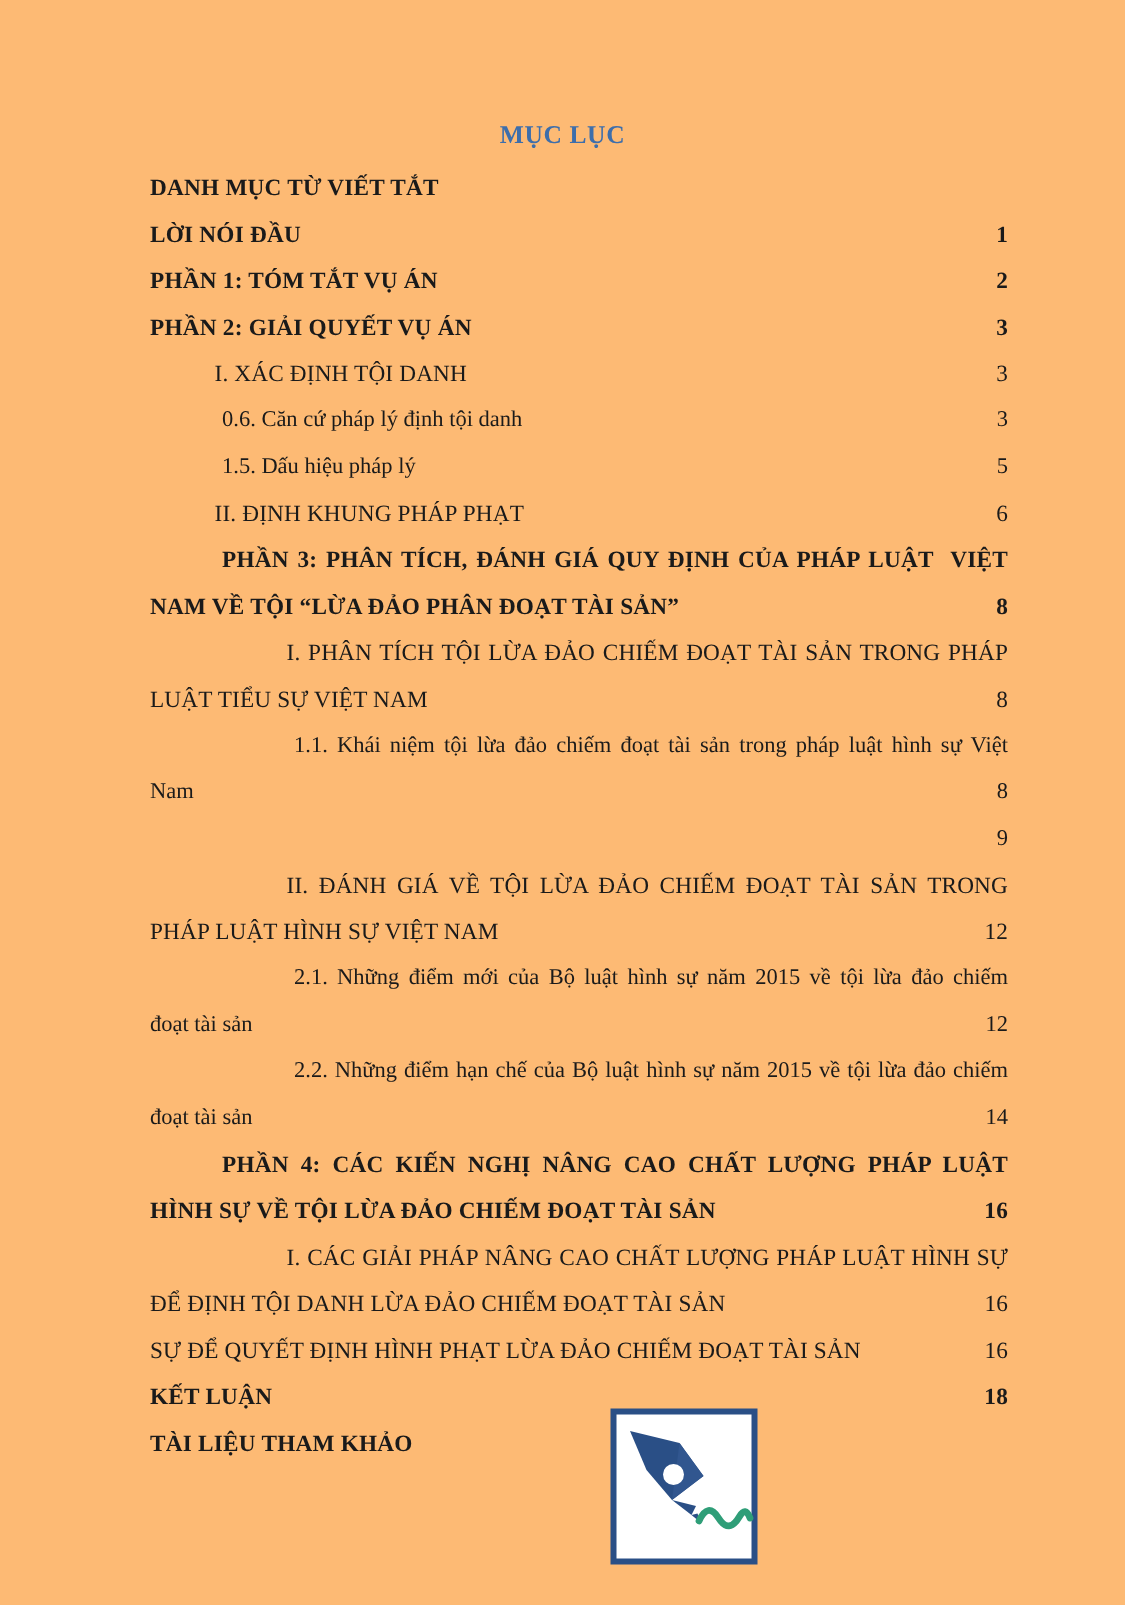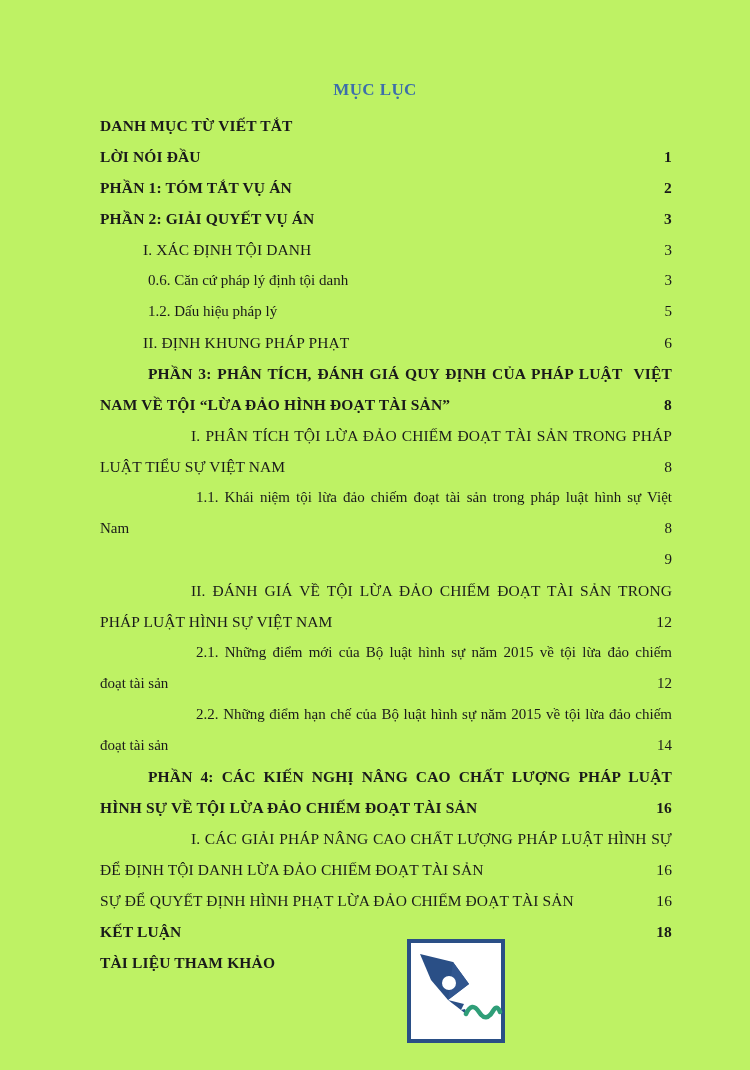--- a/index.html
+++ b/index.html
@@ -14,21 +14,21 @@
     overflow: hidden;
     font-family: "Liberation Serif", "DejaVu Serif", serif;
     color: #1a1a1a;
   }
 
   #page {
     position: absolute;
     left: 0; top: 0;
     width: 750px;
     height: 1070px;
-    background: #bef264;
+    background: #fdba74;
   }
 
   #toc-title {
     position: absolute;
     left: 0;
     top: 80px;
     width: 750px;
     text-align: center;
     font-size: 17px;
     font-weight: bold;
@@ -208,36 +208,36 @@
       </div>
       <div class="entry lv2">
         <div class="line ind-2">
           <span class="txt">0.6. Căn cứ pháp lý định tội danh</span>
           <span class="leader"></span>
           <span class="pageno">3</span>
         </div>
       </div>
       <div class="entry lv2">
         <div class="line ind-2">
-          <span class="txt">1.2. Dấu hiệu pháp lý</span>
+          <span class="txt">1.5. Dấu hiệu pháp lý</span>
           <span class="leader"></span>
           <span class="pageno">5</span>
         </div>
       </div>
       <div class="entry lv1">
         <div class="line ind-1">
           <span class="txt">II. ĐỊNH KHUNG PHÁP PHẠT</span>
           <span class="leader"></span>
           <span class="pageno">6</span>
         </div>
       </div>
       <div class="entry lv0">
         <div class="line ind-0 justify"><span class="txt">PHẦN 3: PHÂN TÍCH, ĐÁNH GIÁ QUY ĐỊNH CỦA PHÁP LUẬT  VIỆT</span></div>
         <div class="line ind-0">
-          <span class="txt">NAM VỀ TỘI “LỪA ĐẢO HÌNH ĐOẠT TÀI SẢN”</span>
+          <span class="txt">NAM VỀ TỘI “LỪA ĐẢO PHÂN ĐOẠT TÀI SẢN”</span>
           <span class="leader"></span>
           <span class="pageno">8</span>
         </div>
       </div>
       <div class="entry lv1">
         <div class="line ind-1 justify"><span class="txt">I. PHÂN TÍCH TỘI LỪA ĐẢO CHIẾM ĐOẠT TÀI SẢN TRONG PHÁP</span></div>
         <div class="line ind-0">
           <span class="txt">LUẬT TIỂU SỰ VIỆT NAM</span>
           <span class="leader"></span>
           <span class="pageno">8</span>

